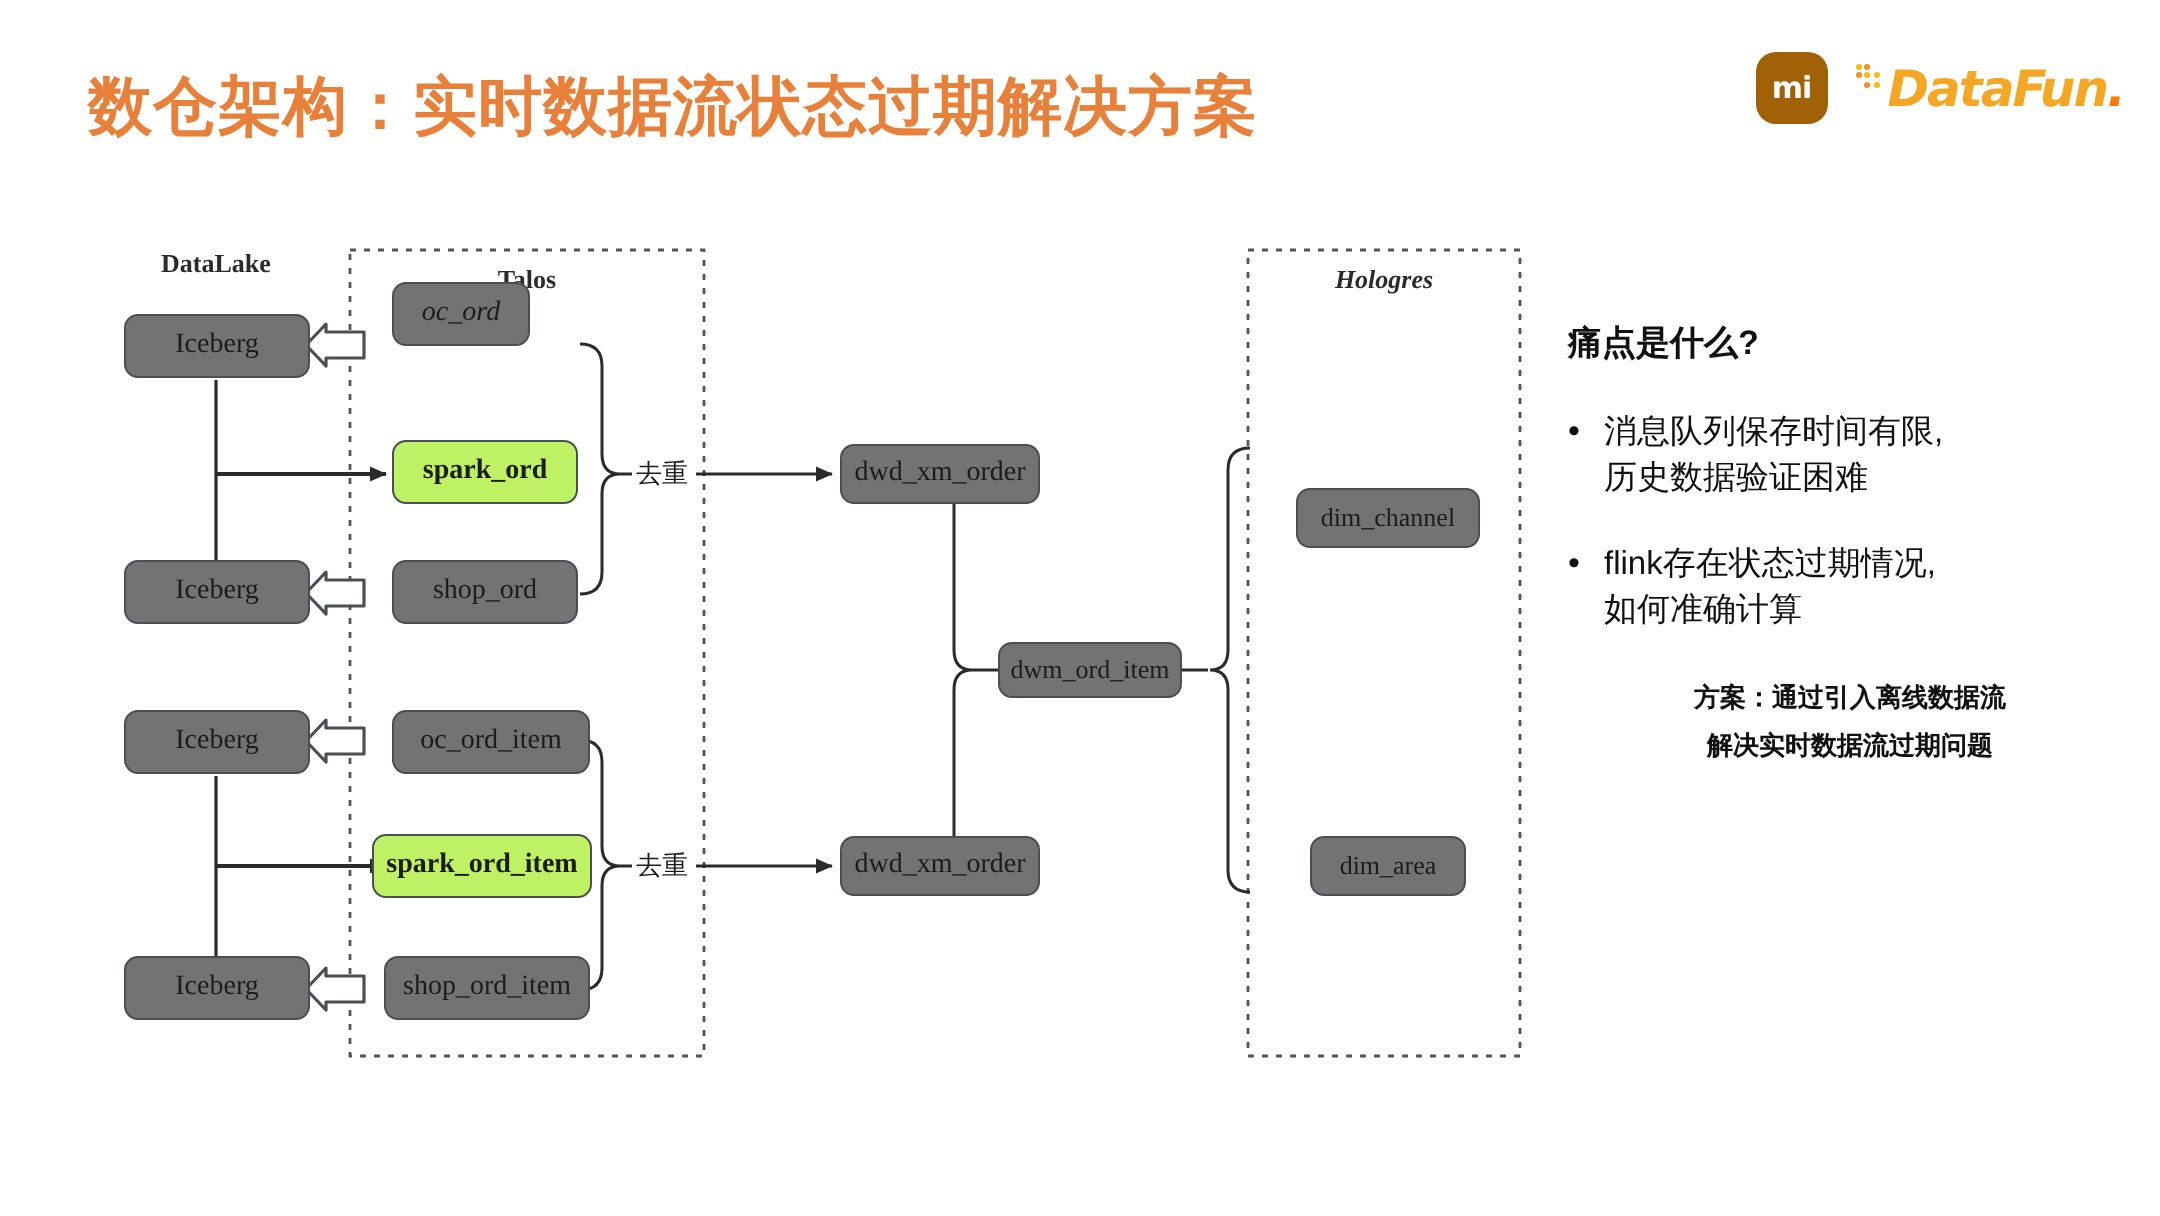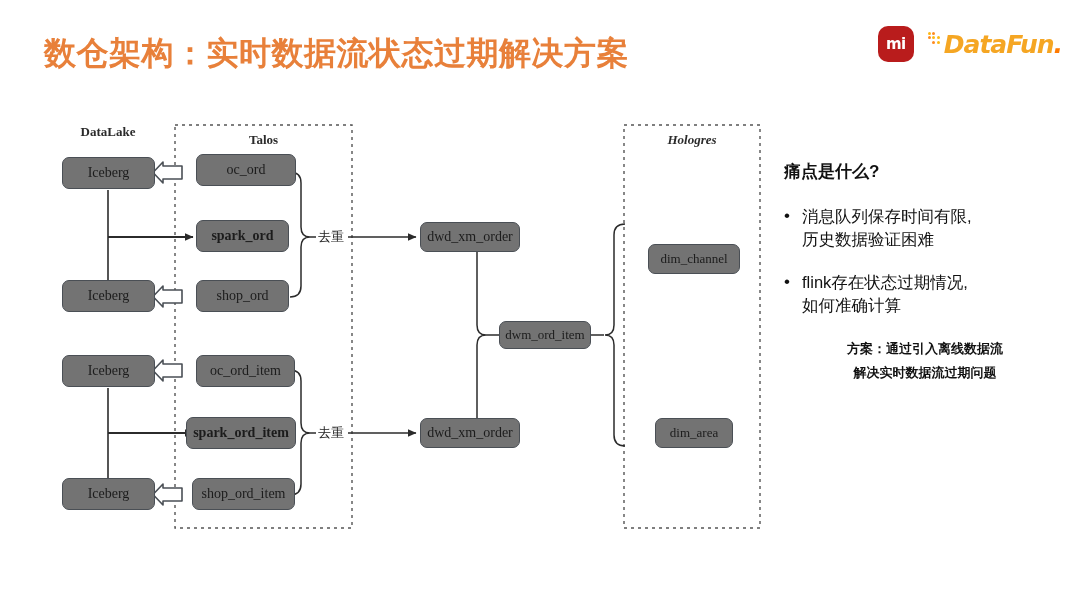--- a/index.html
+++ b/index.html
@@ -34,21 +34,21 @@
     right: 18px;
     top: 26px;
     display: flex;
     align-items: center;
     gap: 14px;
   }
   #mi-logo {
     width: 36px;
     height: 36px;
     border-radius: 10px;
-    background: #b91c1c;
+    background: #a16207;
     display: flex;
     align-items: center;
     justify-content: center;
   }
   #mi-logo .mi-text {
     color: #ffffff;
     font-size: 15px;
     font-weight: bold;
     font-family: "DejaVu Sans", sans-serif;
     letter-spacing: -0.5px;
@@ -121,21 +121,21 @@
     background: #737373;
     font-family: "Liberation Serif", serif;
     font-size: 14px;
     color: #1c1c1c;
     display: flex;
     align-items: center;
     justify-content: center;
     white-space: nowrap;
   }
   .node.highlight {
-    background: #737373;
+    background: #bef264;
     border-color: #4a4f55;
     font-weight: bold;
   }
 
   .edge-label {
     position: absolute;
     font-family: "Liberation Sans", sans-serif;
     font-size: 13px;
     color: #1c1c1c;
     white-space: nowrap;
@@ -250,21 +250,21 @@
 
   <div class="group-label" style="left:60px; top:24px; width:96px;">DataLake</div>
   <div class="group-label" style="left:175px; top:32px; width:177px;">Talos</div>
   <div class="group-label" style="left:624px; top:32px; width:136px;font-style:italic;">Hologres</div>
 
   <div class="node" style="left:62px; top:57px; width:93px; height:32px;">Iceberg</div>
   <div class="node" style="left:62px; top:180px; width:93px; height:32px;">Iceberg</div>
   <div class="node" style="left:62px; top:255px; width:93px; height:32px;">Iceberg</div>
   <div class="node" style="left:62px; top:378px; width:93px; height:32px;">Iceberg</div>
 
-  <div class="node" style="left:196px; top:54px; width:100px; height:32px;">oc_ord</div>
+  <div class="node" style="left:196px; top:41px; width:69px; height:32px;font-style:italic;">oc_ord</div>
   <div class="node highlight" style="left:196px; top:120px; width:93px; height:32px;">spark_ord</div>
   <div class="node" style="left:196px; top:180px; width:93px; height:32px;">shop_ord</div>
 
   <div class="node" style="left:196px; top:255px; width:99px; height:32px;">oc_ord_item</div>
   <div class="node highlight" style="left:186px; top:317px; width:110px; height:32px;">spark_ord_item</div>
   <div class="node" style="left:192px; top:378px; width:103px; height:32px;">shop_ord_item</div>
 
   <div class="edge-label" style="left:318px; top:128px;">去重</div>
   <div class="edge-label" style="left:318px; top:324px;">去重</div>
 

